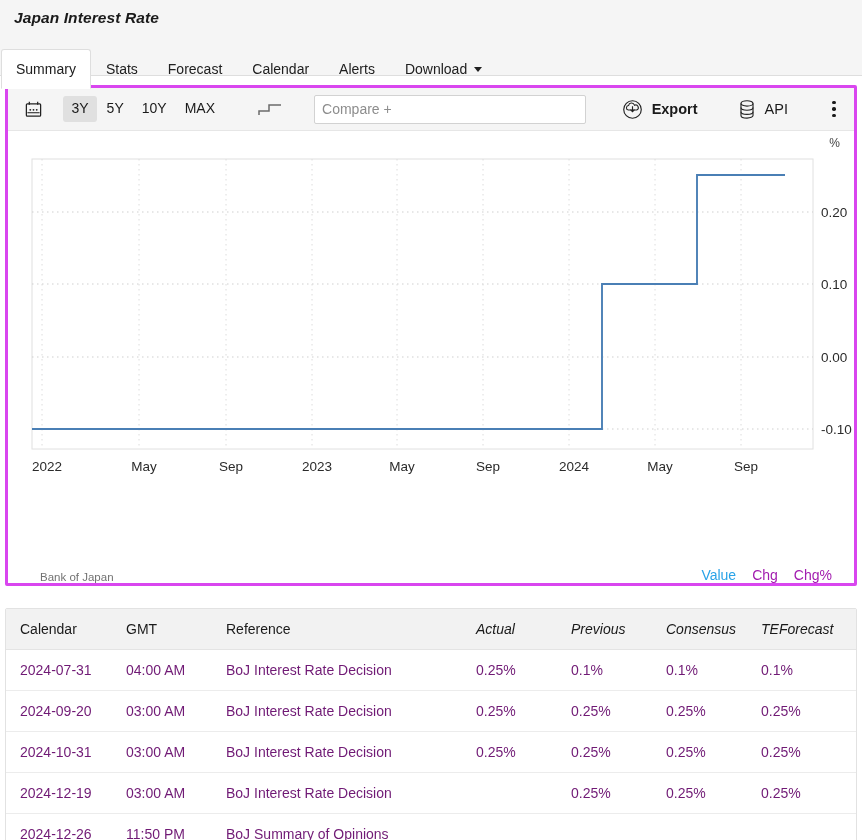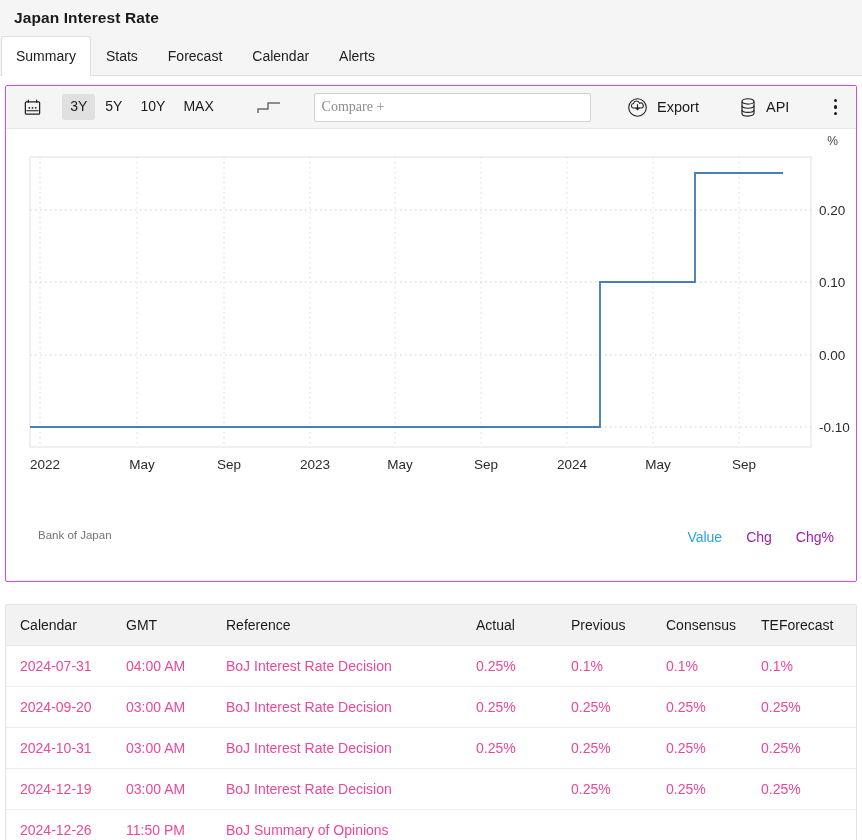--- a/index.html
+++ b/index.html
@@ -23,20 +23,21 @@
     background: #f5f5f5;
     display: flex;
     align-items: center;
     padding: 0 14px;
   }
   .page-title {
     font-size: 15.5px;
     font-weight: bold;
     color: #1a1a1a;
     letter-spacing: .1px;
+    font-style: italic;
   }
 
   
   .tabbar {
     height: 40px;
     background: #f5f5f5;
     display: flex;
     align-items: stretch;
     padding-left: 1px;
     border-bottom: 1px solid #dedede;
@@ -45,21 +46,21 @@
     display: flex;
     align-items: center;
     padding: 0 14px;
     font-size: 14px;
     color: #202020;
     cursor: pointer;
     background: transparent;
     border: 1px solid transparent;
     border-bottom: none;
     position: relative;
-    top: 0;
+    top: 13px;
   }
   .tab.active {
     background: #ffffff;
     border-color: #dedede;
     border-bottom: 1px solid #ffffff;
     margin-bottom: -1px;
     border-top-left-radius: 3px;
     border-top-right-radius: 3px;
   }
   .caret-down {
@@ -67,21 +68,21 @@
     margin-left: 7px;
     width: 0; height: 0;
     border-left: 4.5px solid transparent;
     border-right: 4.5px solid transparent;
     border-top: 5px solid #202020;
   }
 
   
   .chart-card {
     margin: 9px 5px 0 5px;
-    border: 1px solid #d946ef;
+    border: 3px solid #d946ef;
     border-radius: 2px;
     background: #ffffff;
     width: 852px;
   }
 
   .chart-toolbar {
     height: 43px;
     background: #f5f5f5;
     border-bottom: 1px solid #e6e6e6;
     display: flex;
@@ -115,54 +116,54 @@
   .compare-input {
     margin-left: 26px;
     width: 292px;
     height: 29px;
     background: #ffffff;
     border: 1px solid #d2d2d2;
     border-radius: 2px;
     font-size: 14px;
     color: #1a1a1a;
     padding: 0 7px;
-    font-family: Liberation Serif, serif;
+    font-family: Liberation Sans, sans-serif;
     outline: none;
   }
   .compare-input::placeholder { color: #8d8d8d; }
   .tb-action {
     display: flex; align-items: center; gap: 9px;
     font-size: 14.5px; color: #1a1a1a;
     cursor: pointer;
     padding: 4px 6px;
     border-radius: 3px;
   }
-  .tb-action.export { margin-left: 30px; }
+  .tb-action.export { margin-left: 30px; font-weight: bold; }
   .tb-action.api { margin-left: 28px; }
   .kebab {
     margin-left: 28px;
     width: 26px; height: 26px;
     display: flex; flex-direction: column; align-items: center; justify-content: center;
     gap: 3px;
     cursor: pointer;
   }
   .kebab i { display: block; width: 3.5px; height: 3.5px; background: #1a1a1a; border-radius: 50%; }
 
   
   .plot-wrap { position: relative; height: 400px; }
   .plot-svg { display: block; }
 
   .chart-footer {
     height: 52px;
     display: flex;
-    align-items: flex-start;
+    align-items: flex-end;
     padding: 0 22px 0 32px;
   }
   .source-label { font-size: 11.5px; color: #737373; }
-  .series-tabs { margin-left: auto; display: flex; align-items: center; gap: 24px; }
+  .series-tabs { margin-left: auto; display: flex; align-items: center; gap: 16px; }
   .series-tab { font-size: 14px; color: #a21caf; cursor: pointer; }
   .series-tab.active { color: #29a3e8; }
 
   
   .table-card {
     margin: 22px 5px 0 5px;
     width: 852px;
     border: 1px solid #e2e2e2;
     border-radius: 2px;
     overflow: hidden;
@@ -173,33 +174,33 @@
     background: #f2f2f2;
     font-size: 14px;
     font-weight: normal;
     color: #1a1a1a;
     padding: 12px 0;
     text-align: left;
     border-bottom: 1px solid #e4e4e4;
   }
   table.cal tbody td {
     font-size: 14px;
-    color: #ec4899;
+    color: #701a75;
     padding: 12px 0;
     border-bottom: 1px solid #ececec;
     white-space: nowrap;
     overflow: hidden;
     text-overflow: ellipsis;
   }
   .c-date   { width: 120px; padding-left: 14px !important; }
   .c-gmt    { width: 100px; }
   .c-ref    { width: 250px; }
   .c-num    { width: 95px; text-align: left; padding-right: 10px !important; }
   .c-num.last { width: 110px; padding-right: 28px !important; }
-  th.c-num  { text-align: right; padding-right: 10px !important; }
+  th.c-num  { text-align: right; padding-right: 10px !important; font-style: italic; }
   th.c-num.last { padding-right: 28px !important; }
 </style>
 </head>
 <body>
 
 <div class="page">
 
   <div class="page-header">
     <div class="page-title">Japan Interest Rate</div>
   </div>
@@ -212,20 +213,24 @@
       <span>Stats</span>
     </div>
     <div class="tab">
       <span>Forecast</span>
     </div>
     <div class="tab">
       <span>Calendar</span>
     </div>
     <div class="tab">
       <span>Alerts</span>
+    </div>
+    <div class="tab">
+      <span>Download</span>
+      <span class="caret-down"></span>
     </div>
   </div>
 
   <div class="chart-card">
 
     <div class="chart-toolbar">
 
       <div class="tb-icon-btn">
         <svg width="19" height="19" viewBox="0 0 20 20" fill="none" aria-hidden="true">
           <rect x="2.5" y="4" width="15" height="13" rx="1" stroke="#222" stroke-width="1.3"></rect>

